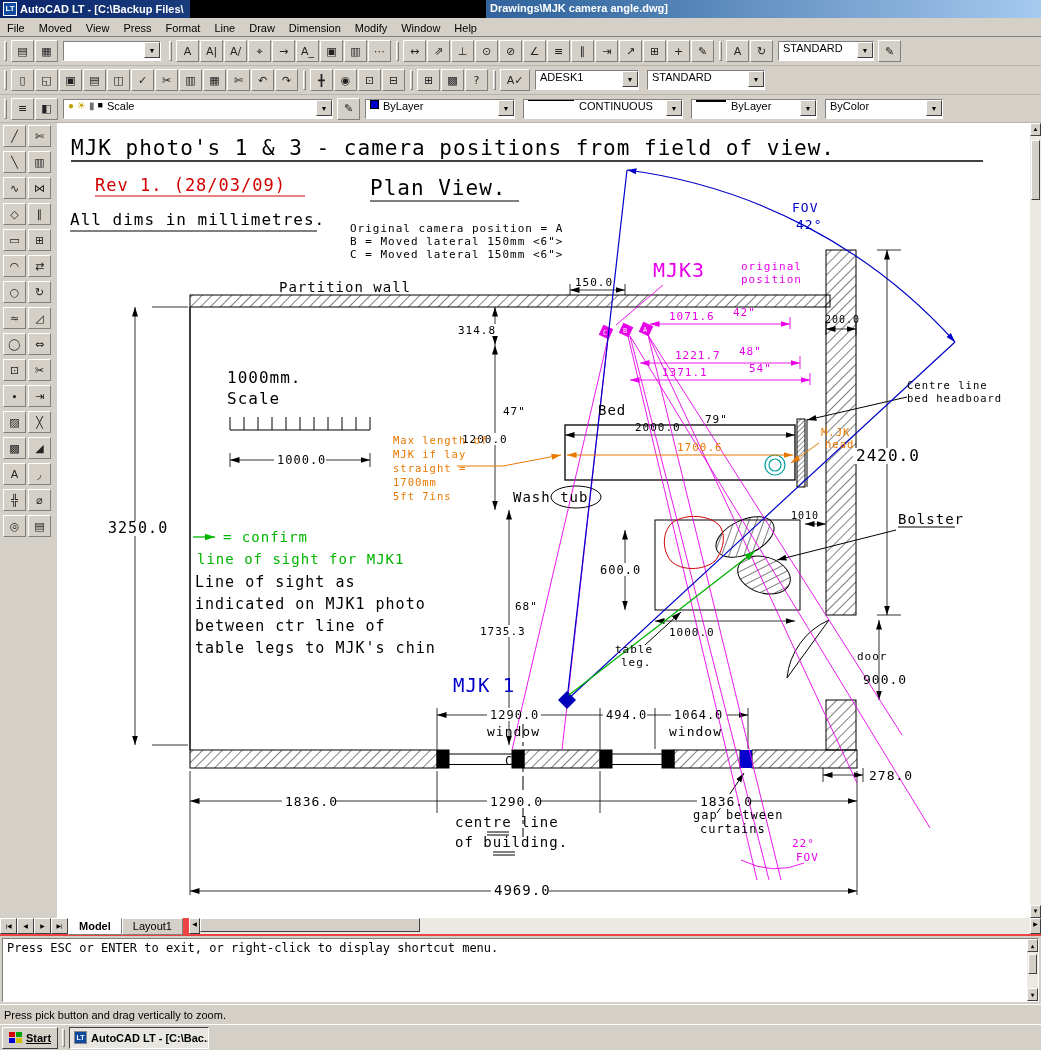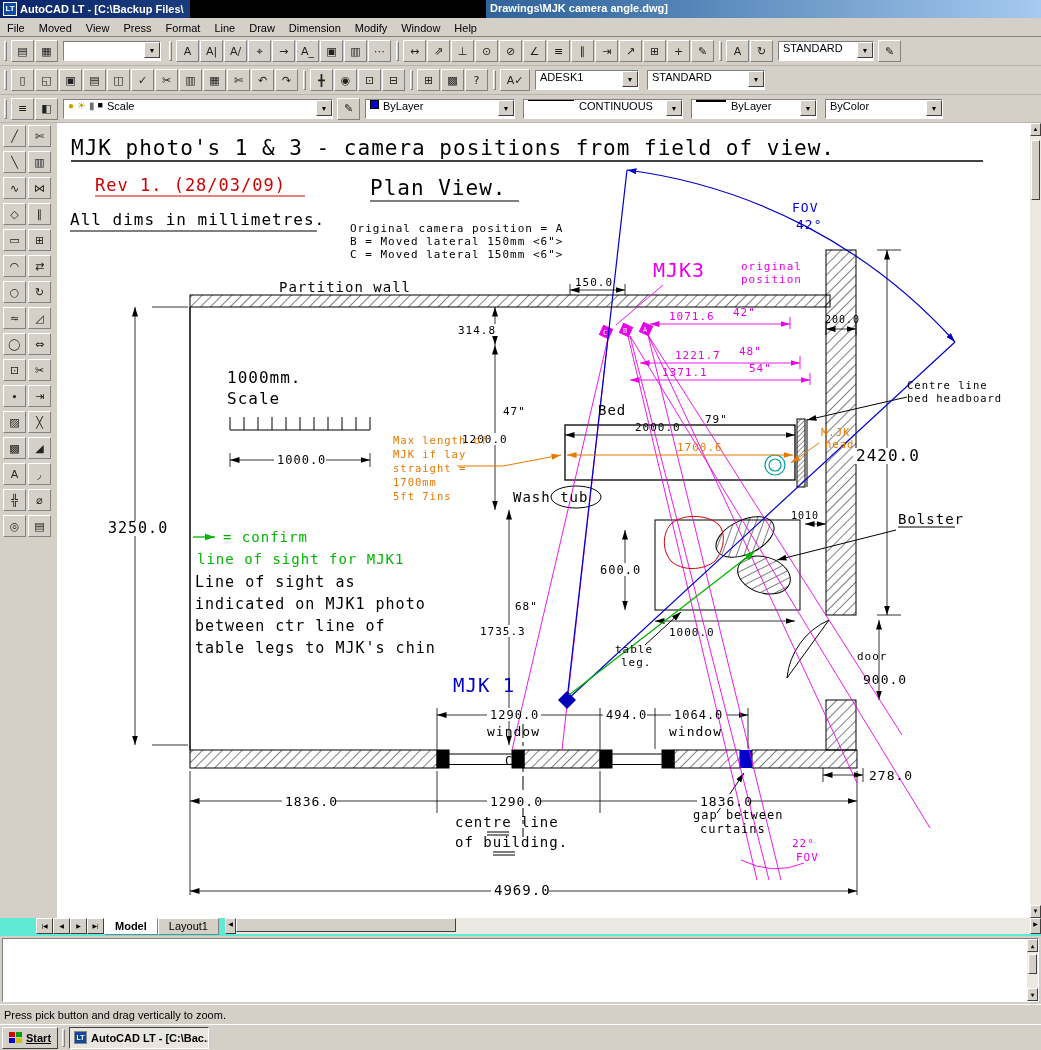--- a/index.html
+++ b/index.html
@@ -44,21 +44,21 @@
   #palette { width:57px; height:795px; background:#d4d0c8; padding:2px 3px;
     display:grid; grid-template-columns:25px 25px; grid-auto-rows:26px; align-content:start; }
   #canvas { width:973px; height:795px; background:#fff; position:relative; overflow:hidden; }
   #vscroll { width:11px; height:795px; background:#ece9e2; display:flex; flex-direction:column; }
   .sbtn { width:11px; height:13px; background:#d4d0c8; border:1px solid;
     border-color:#fff #404040 #404040 #fff; font-size:6px; text-align:center; line-height:11px; color:#000; }
   .sthumb-v { width:9px; height:60px; margin:4px auto 0; background:#d4d0c8; border:1px solid;
     border-color:#fff #404040 #404040 #fff; }
 
   
-  #tabbar { top:918px; height:18px; background:#5eead4; display:flex; align-items:flex-start;padding-left:36px; }
+  #tabbar { top:918px; height:18px; background:#ef4444; display:flex; align-items:flex-start; }
   .tabnav { width:17px; height:16px; background:#d4d0c8; border:1px solid;
     border-color:#fff #404040 #404040 #fff; font-size:6px; line-height:14px; text-align:center; }
   .tab { height:17px; padding:1px 10px; font-size:11px; border:1px solid #808080; border-top-color:#fff;
     border-left-color:#fff; background:#d4d0c8; }
   .tab.active { background:#fff; font-weight:bold; }
   #hscroll { flex:1; height:16px; background:#ece9e2; display:flex; margin-left:6px; }
   .sthumb-h { width:220px; height:14px; background:#d4d0c8; border:1px solid; border-color:#fff #404040 #404040 #fff; }
 
   
   #cmd { top:936px; height:68px; background:#d4d0c8; padding:2px; }
@@ -755,20 +755,21 @@
   <span class="tab">Layout1</span>
   <div id="hscroll">
     <div class="sbtn" style="height:16px;">◀</div>
     <div class="sthumb-h"></div>
     <div class="sbtn" style="height:16px; margin-left:auto;">▶</div>
   </div>
 </div>
 
 <div id="cmd" class="abs">
   <div id="cmd-inner">
+    <div>Press ESC or ENTER to exit, or right-click to display shortcut menu.</div>
     <div id="cmd-scroll">
       <div class="sbtn">▲</div>
       <div class="sthumb-v"></div>
       <div class="sbtn" style="margin-top:auto;">▼</div>
     </div>
   </div>
 </div>
 
 <div id="statusbar" class="abs">
   <span>Press pick button and drag vertically to zoom.</span>

